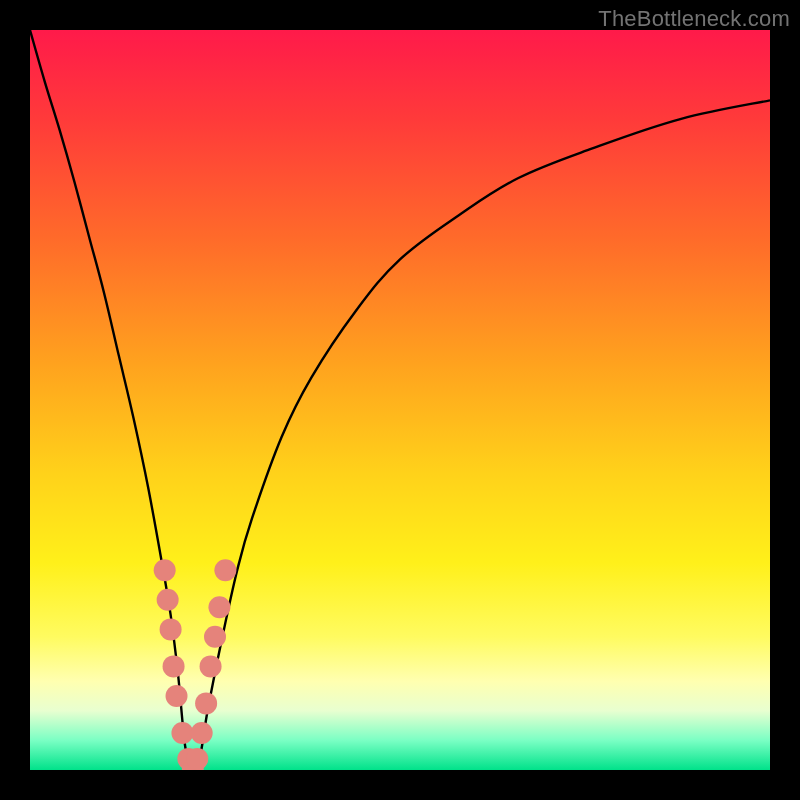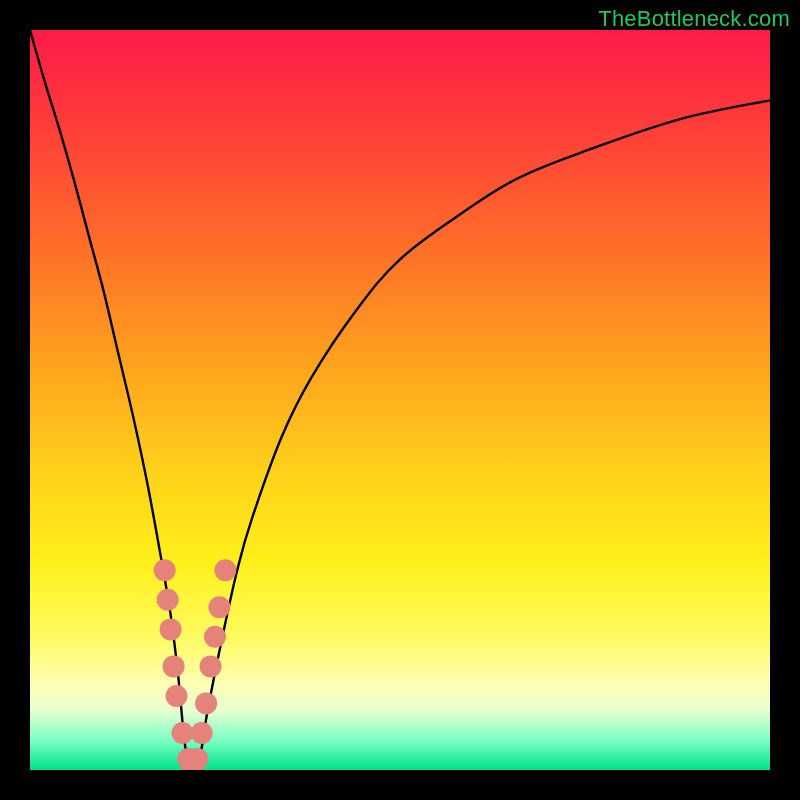--- a/index.html
+++ b/index.html
@@ -43,21 +43,21 @@
       #fffb60 82%,
       #ffffb0 88%,
       #e8ffd0 92%,
       #7affc4 96%,
       #00e28a 100%);
   }
   .watermark {
     position: absolute;
     top: 6px;
     right: 10px;
-    color: #22c55e;
+    color: #737373;
     font-size: 22px;
     font-weight: 500;
     letter-spacing: 0.2px;
     user-select: none;
   }
   svg.curve {
     position: absolute;
     left: 0;
     top: 0;
     width: 100%;

